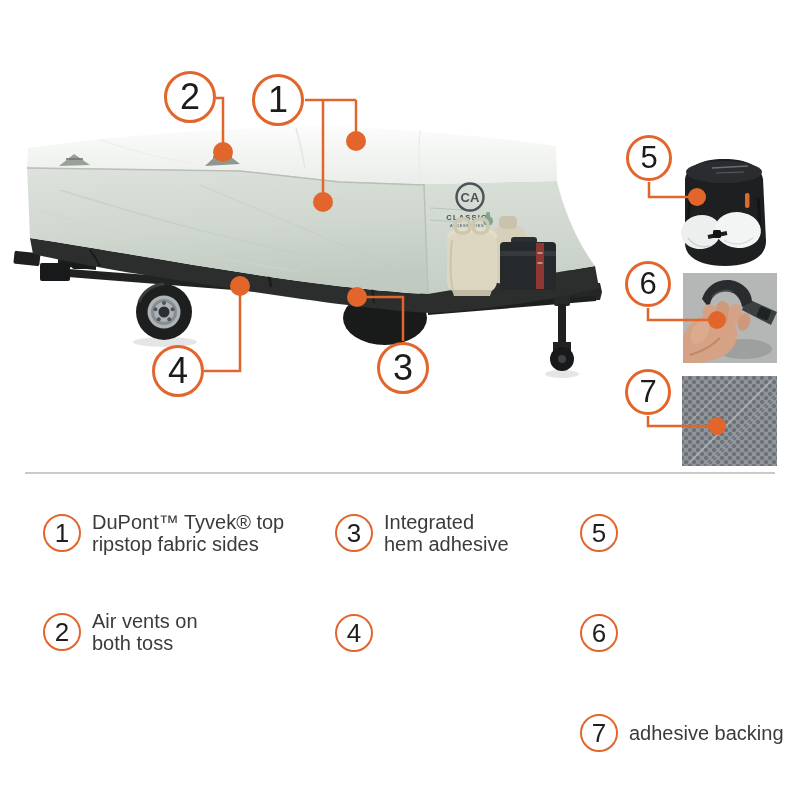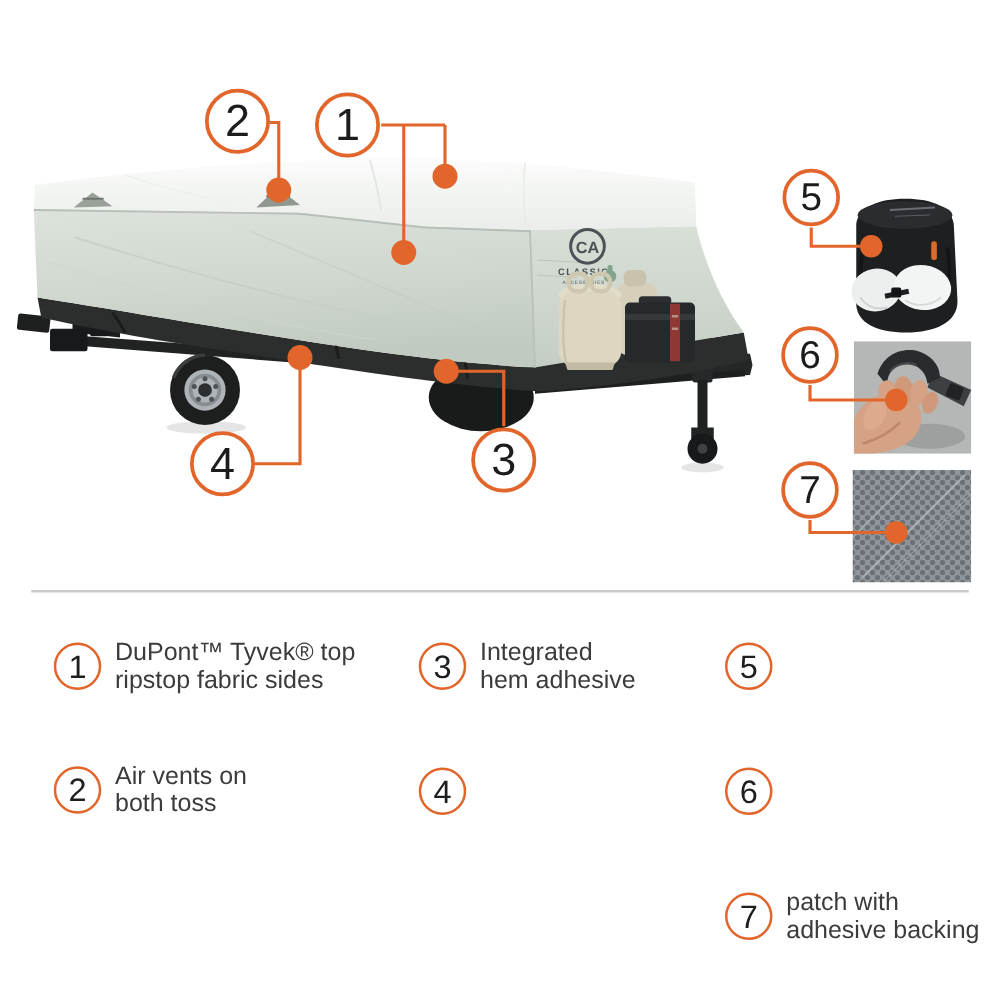--- a/index.html
+++ b/index.html
@@ -278,18 +278,17 @@
   <div class="li" style="left:580px;top:611px;height:44px">
     <div class="lc">
         <span>6</span>
       </div>
   </div>
   <div class="li" style="left:580px;top:700px;height:66px">
     <div class="lc">
         <span>7</span>
       </div>
     <div class="lt">
-        <span>patch with</span>
         <span>adhesive backing</span>
     </div>
   </div>
 
 </div>
 
 </body></html>

